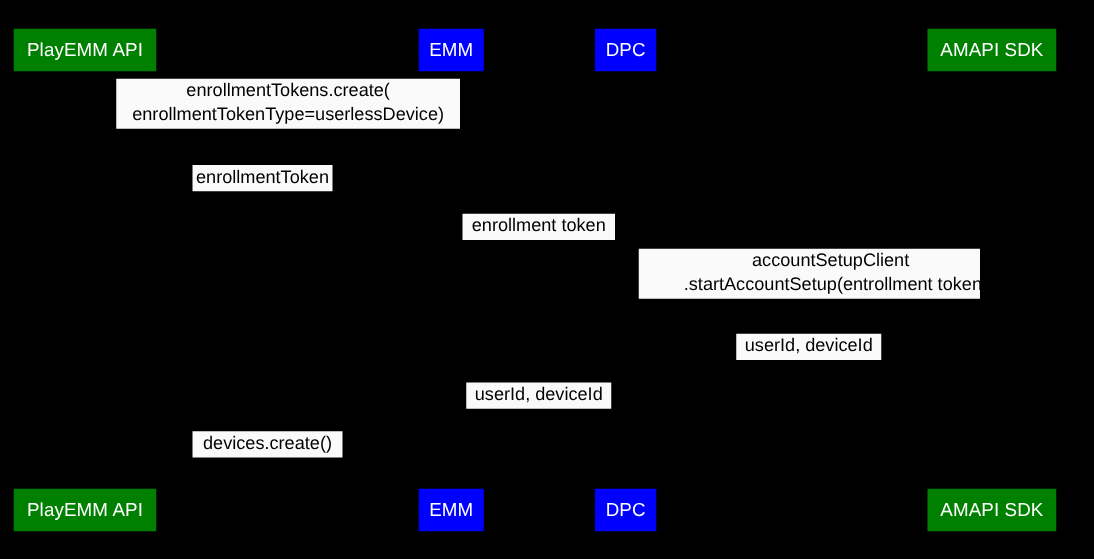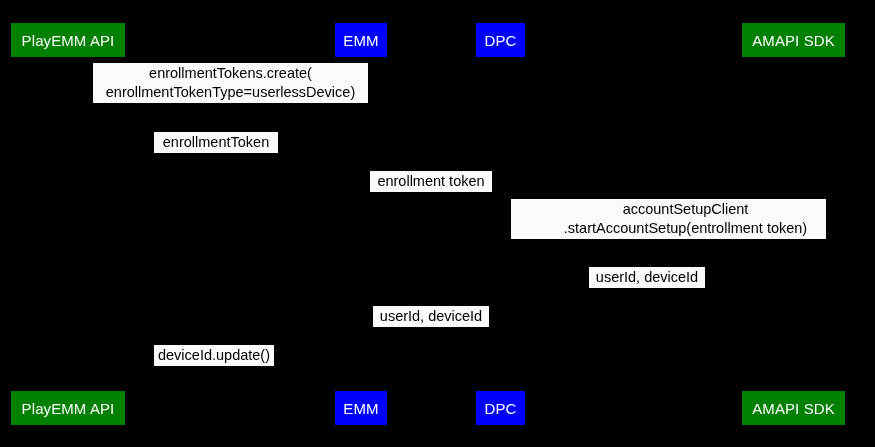--- a/index.html
+++ b/index.html
@@ -77,32 +77,32 @@
   <div class="participant" style="left:476px; top:23px; width:49px; height:34px; background:#0000ff;">
     <span>DPC</span>
   </div>
   <div class="participant" style="left:742px; top:23px; width:103px; height:34px; background:#008000;">
     <span>AMAPI SDK</span>
   </div>
 
   <div class="msg-label" style="left:77px; top:63px; width:275px;margin-left:16px;">enrollmentTokens.create(
 enrollmentTokenType=userlessDevice)</div>
 
-  <div class="msg-label" style="left:154px; top:132px; width:124px;">enrollmentToken</div>
+  <div class="msg-label" style="left:154px; top:132px; width:112px;">enrollmentToken</div>
 
   <div class="msg-label" style="left:370px; top:171px; width:122px;">enrollment token</div>
 
-  <div class="msg-label" style="left:511px; top:199px; width:315px;padding-left:36px;">accountSetupClient
+  <div class="msg-label" style="left:511px; top:199px; width:273px;padding-left:36px;">accountSetupClient
 .startAccountSetup(entrollment token)</div>
 
   <div class="msg-label" style="left:589px; top:267px; width:116px;">userId, deviceId</div>
 
   <div class="msg-label" style="left:373px; top:306px; width:116px;">userId, deviceId</div>
 
-  <div class="msg-label" style="left:154px; top:345px; width:120px;">deviceId.update()</div>
+  <div class="msg-label" style="left:154px; top:345px; width:120px;">devices.create()</div>
 
   <div class="participant" style="left:11px; top:391px; width:114px; height:34px; background:#008000;">
     <span>PlayEMM API</span>
   </div>
   <div class="participant" style="left:335px; top:391px; width:52px; height:34px; background:#0000ff;">
     <span>EMM</span>
   </div>
   <div class="participant" style="left:476px; top:391px; width:49px; height:34px; background:#0000ff;">
     <span>DPC</span>
   </div>

